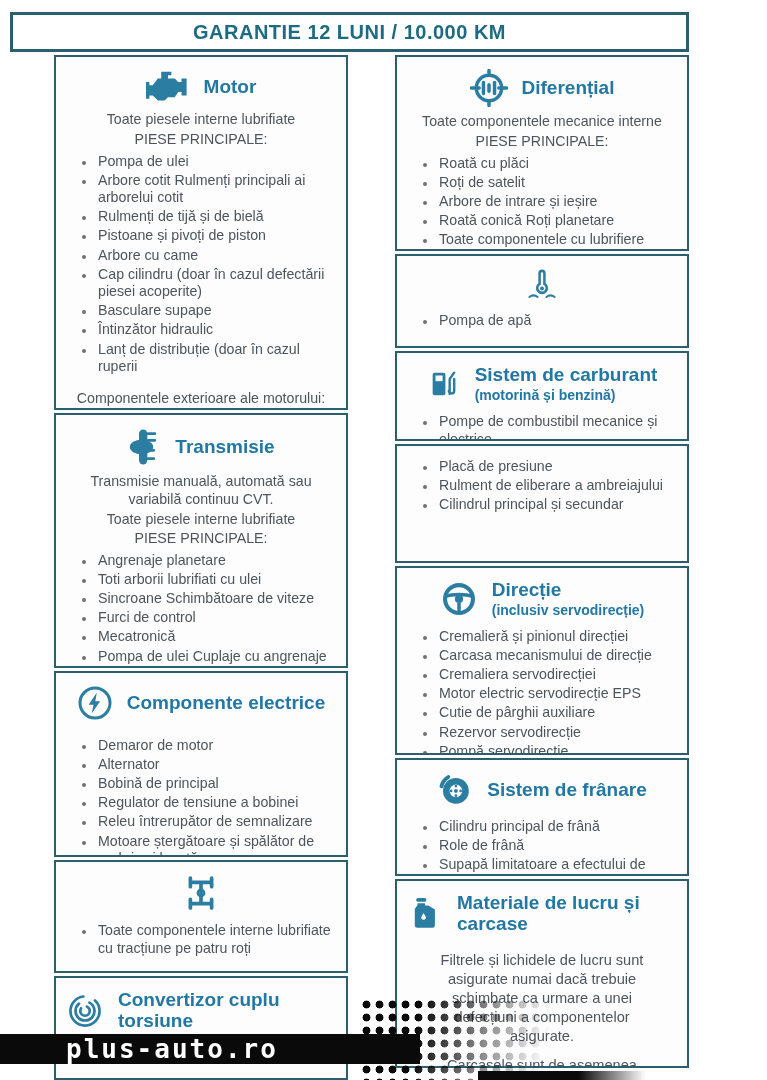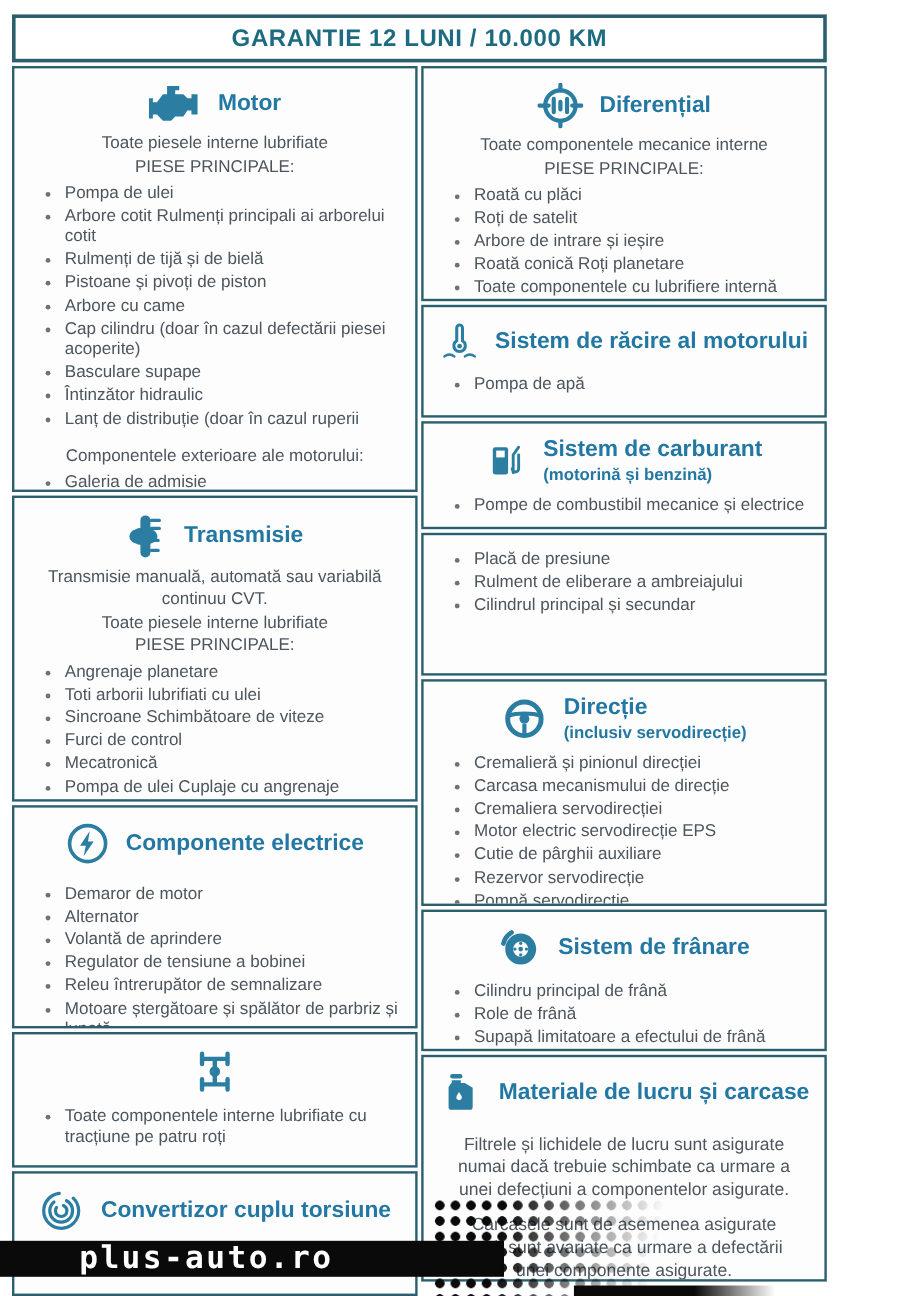--- a/index.html
+++ b/index.html
@@ -12,21 +12,21 @@
   .sheet{position:absolute;left:10px;top:12px;width:679px;height:1068px;
     display:flex;flex-direction:column;}
   .header-box{
     border:3px solid #2b5f6e;background:#fff;height:34px;flex:0 0 auto;
     display:flex;align-items:center;justify-content:center;
   }
   .header-title{
     color:#1d6b80;font-weight:bold;font-size:20px;letter-spacing:.5px;
   }
   .cols{display:flex;gap:3px;margin-top:3px;flex:1 1 auto;min-height:0;}
-  .col{flex:1 1 0;display:flex;flex-direction:column;gap:3px;min-width:0;}
+  .col{flex:1 1 0;display:flex;flex-direction:column;gap:3px;min-width:0;margin-left:44px;}
   .col-right{padding-bottom:12px;box-sizing:border-box;}
   .box{
     border:2px solid #2b5f6e;background:#fdfdfd;box-sizing:border-box;
     padding:8px 10px 4px 10px;overflow:hidden;flex:0 0 auto;
   }
   .box.grow{flex:1 1 auto;}
   .head{display:flex;align-items:center;justify-content:center;gap:14px;
     padding:4px 0 6px 0;}
   .icon{color:#2b7da2;display:inline-flex;flex:0 0 auto;}
   .icon svg{display:block;}
@@ -140,21 +140,21 @@
               <path d="M13.2 5l-5.4 8.2h3.2L9.8 19l5.6-8.2h-3.2z" fill="currentColor" stroke="none"></path>
             </svg>
           </span>
           <div class="titles">
             <span class="title">Componente electrice</span>
           </div>
         </div>
         <ul style="margin-top:10px">
           <li>Demaror de motor</li>
           <li>Alternator</li>
-          <li>Volantă de aprindere</li>
+          <li>Bobină de principal</li>
           <li>Regulator de tensiune a bobinei</li>
           <li>Releu întrerupător de semnalizare</li>
           <li>Motoare ștergătoare și spălător de parbriz și lunetă</li>
         </ul>
       </section>
 
       <section class="box" style="height:113px">
         <div class="head">
           <span class="icon">
             <svg width="34" height="38" viewBox="0 0 24 26" fill="none" stroke="currentColor" stroke-width="2.6" stroke-linecap="round">
@@ -212,23 +212,20 @@
 
       <section class="box" style="height:94px">
         <div class="head">
           <span class="icon">
             <svg width="32" height="34" viewBox="0 0 24 24" fill="none" stroke="currentColor" stroke-width="1.9" stroke-linecap="round">
               <path d="M10.2 3.2a1.8 1.8 0 013.6 0v8a3.6 3.6 0 11-3.6 0z"></path>
               <circle cx="12" cy="14.6" r="1.5" fill="currentColor" stroke="none"></circle>
               <path d="M2.5 21c2-1.6 4.2-1.6 6.2 0M15.3 21c2-1.6 4.2-1.6 6.2 0" stroke-width="1.5"></path>
             </svg>
           </span>
-          <div class="titles">
-            <span class="title">Sistem de răcire al motorului</span>
-          </div>
         </div>
         <ul>
           <li>Pompa de apă</li>
         </ul>
       </section>
 
       <section class="box" style="height:90px">
         <div class="head">
           <span class="icon">
             <svg width="34" height="34" viewBox="0 0 24 24">

